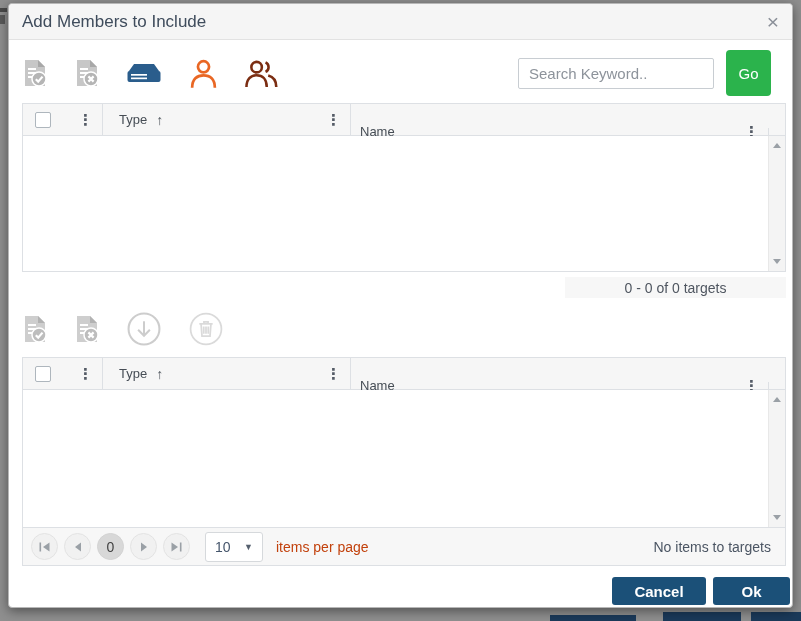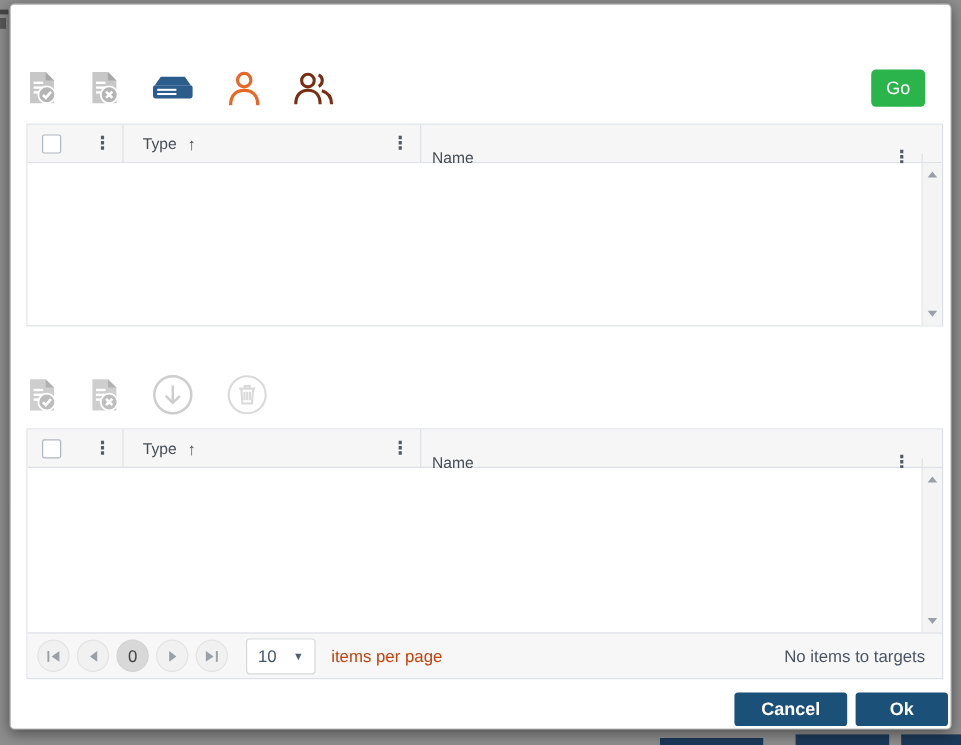--- a/index.html
+++ b/index.html
@@ -31,21 +31,21 @@
   .tb2 { position:absolute; left:13px; top:299px; height:52px;
          display:flex; align-items:center; }
   .icon-btn { display:flex; align-items:center; justify-content:center;
               margin-right:26px; cursor:pointer; background:none; border:none; padding:0; }
 
   .search-wrap { margin-left:auto; display:flex; align-items:center; }
   .search-input { width:196px; height:31px; border:1px solid #c8cdd2; border-radius:2px;
                   padding:0 10px; font-size:15px; color:#4a5160;
                   font-family:"Liberation Sans","DejaVu Sans",sans-serif; }
   .search-input::placeholder { color:#8d939b; opacity:1; }
-  .go-btn { width:45px; height:31px; margin-left:12px; background:#2bb34c; color:#fff;
+  .go-btn { width:45px; height:46px; margin-left:12px; background:#2bb34c; color:#fff;
             border:none; border-radius:4px; font-size:15px; cursor:pointer;
             font-family:"Liberation Sans","DejaVu Sans",sans-serif; }
 
   .grid { position:absolute; left:13px; width:764px; border:1px solid #dde0e4; background:#fff; }
   .grid1 { top:99px;  height:169px; }
   .grid2 { top:353px; height:209px; }
 
   .grid-head { position:relative; height:32px; background:#f6f6f6; border-bottom:1px solid #dde0e4;
                display:flex; align-items:stretch; }
   .hcell { display:flex; align-items:center; border-right:1px solid #dde0e4; }
@@ -100,20 +100,24 @@
 
 <div class="stage">
   <div class="bg-smudge"></div>
   <div class="bg-smudge2"></div>
   <div class="bg-btn a"></div>
   <div class="bg-btn b"></div>
   <div class="bg-btn c"></div>
 
   <div class="modal">
 
+    <div class="modal-header">
+      <span class="modal-title">Add Members to Include</span>
+      <span class="modal-close">×</span>
+    </div>
 
     <div class="tb1">
       <button class="icon-btn">
         <svg width="26" height="28" viewBox="0 0 24 28">
           <path d="M2 1 H15 L22 8 V27 H2 Z" fill="#c7c7c7"></path>
           <path d="M15 1 L22 8 H15 Z" fill="#a8a8a8"></path>
           <rect x="5" y="9" width="8" height="2" fill="#fff"></rect>
           <rect x="5" y="13" width="8" height="2" fill="#fff"></rect>
           <rect x="5" y="17" width="7" height="2" fill="#fff"></rect>
           <circle cx="16" cy="20" r="7" fill="#b5b5b5" stroke="#fff" stroke-width="1.5"></circle>
@@ -147,20 +151,21 @@
       </button>
       <button class="icon-btn">
         <svg width="33" height="31" viewBox="0 0 27 24" fill="none" stroke="#7b2d12" stroke-width="2.1">
           <circle cx="9.5" cy="6.8" r="4.3"></circle>
           <path d="M1.2 23 C1.2 16.4 4.8 13.4 9.5 13.4 C14.2 13.4 17.8 16.4 17.8 23"></path>
           <path d="M16.8 2.9 a4.3 4.3 0 0 1 0 7.8"></path>
           <path d="M19 13.7 C23 14.8 25.6 17.8 25.6 23"></path>
         </svg>
       </button>
       <div class="search-wrap">
+        <input class="search-input" type="text" placeholder="Search Keyword.." style="">
         <button class="go-btn">Go</button>
       </div>
     </div>
 
     <div class="grid grid1">
       <div class="grid-head">
         <div class="hcell hc-check">
           <span class="checkbox"></span>
           <span class="dots">⋮</span>
         </div>
@@ -176,20 +181,23 @@
         <div class="hcell hc-end"></div>
       </div>
       <div class="grid-body">
         <div class="vscroll">
           <span class="vs-up"></span>
           <span class="vs-down"></span>
         </div>
       </div>
     </div>
 
+    <div class="info-strip">
+      <span>0 - 0 of 0 targets</span>
+    </div>
 
     <div class="tb2">
       <button class="icon-btn">
         <svg width="26" height="28" viewBox="0 0 24 28">
           <path d="M2 1 H15 L22 8 V27 H2 Z" fill="#cecece"></path>
           <path d="M15 1 L22 8 H15 Z" fill="#b2b2b2"></path>
           <rect x="5" y="9" width="8" height="2" fill="#fff"></rect>
           <rect x="5" y="13" width="8" height="2" fill="#fff"></rect>
           <rect x="5" y="17" width="7" height="2" fill="#fff"></rect>
           <circle cx="16" cy="20" r="7" fill="#bdbdbd" stroke="#fff" stroke-width="1.5"></circle>

